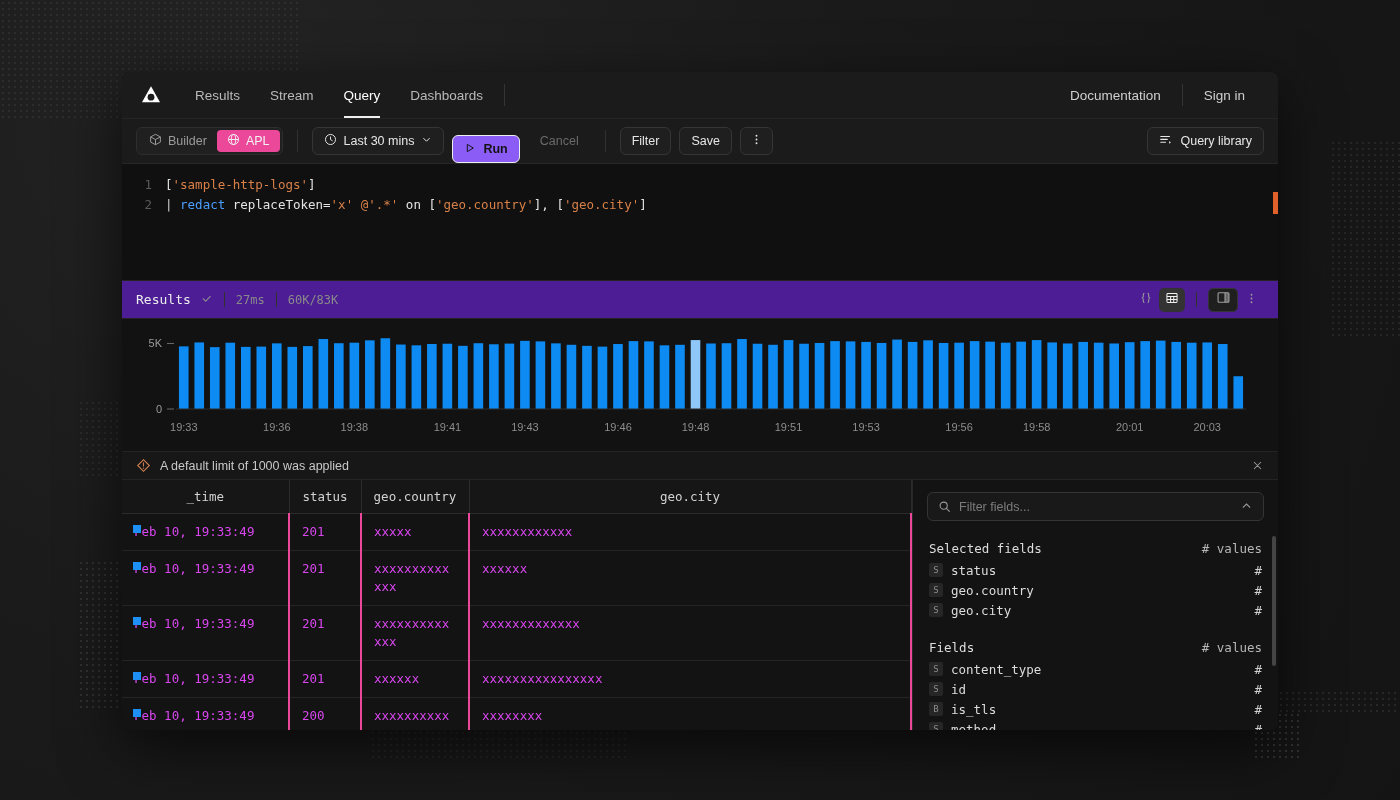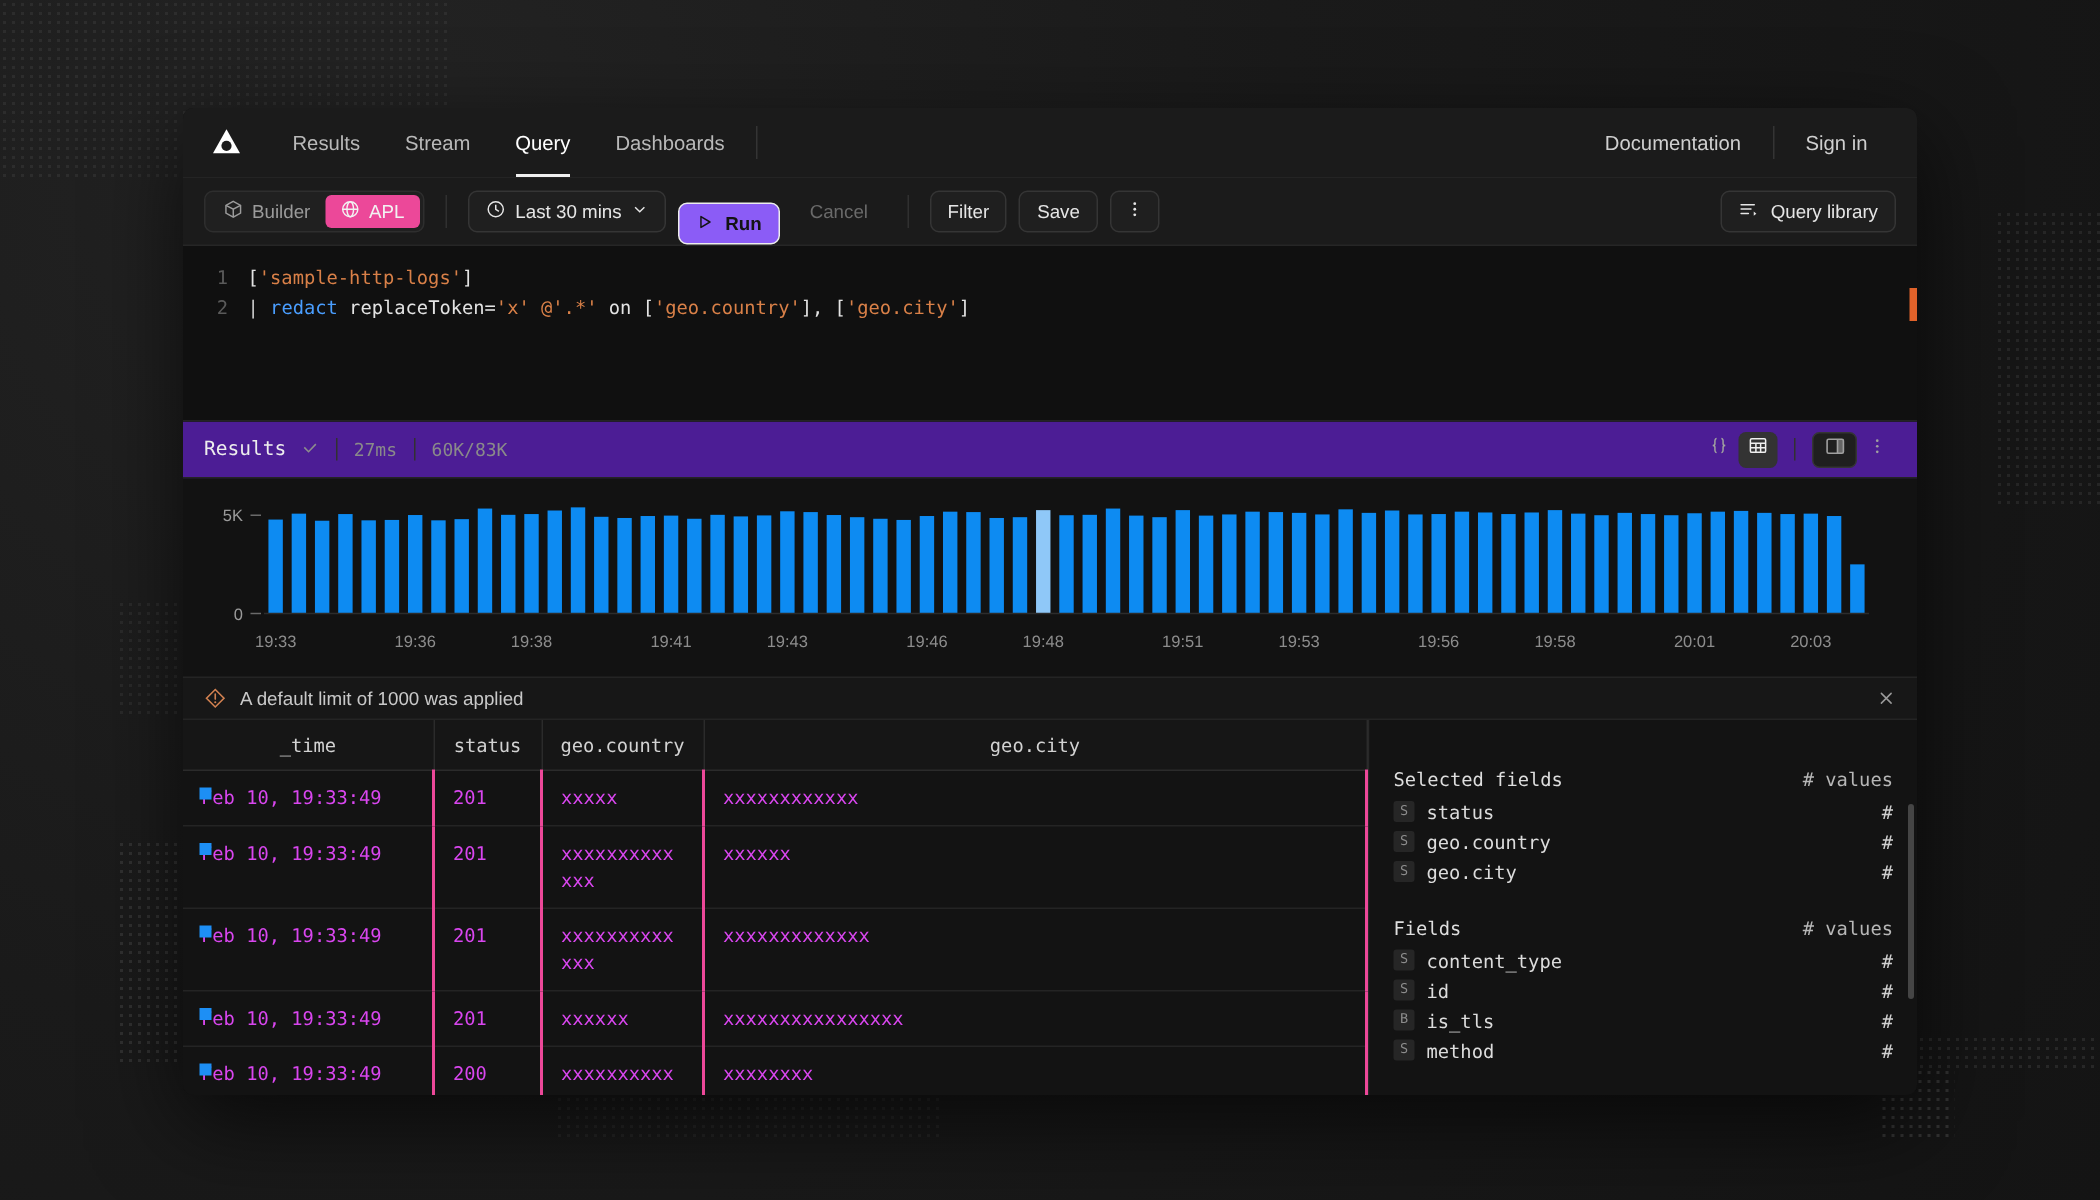--- a/index.html
+++ b/index.html
@@ -587,20 +587,34 @@
               <td class="c-time"><span class="row-dot"></span>Feb 10, 19:33:49</td>
               <td>200</td>
               <td>xxxxxxxxxxxxx</td>
               <td>xxxxxxxx</td>
             </tr>
           </tbody>
       </table>
     </div>
 
     <div id="fields-panel">
+      <div id="filter-box">
+        <span style="display:flex;color:#9a9a9a">
+          <svg width="13" height="13" viewBox="0 0 16 16" fill="none" stroke="currentColor" stroke-width="1.3">
+              <circle cx="7" cy="7" r="4.4"></circle>
+              <path d="M10.3 10.3 L14 14" stroke-linecap="round"></path>
+            </svg>
+        </span>
+        <input id="filter-input" type="text" placeholder="Filter fields..." style="">
+        <span style="display:flex;color:#9a9a9a">
+          <svg width="13" height="13" viewBox="0 0 16 16" fill="none" stroke="currentColor" stroke-width="1.3">
+              <path d="M3.5 9.5 L8 5 L12.5 9.5"></path>
+            </svg>
+        </span>
+      </div>
 
       <div class="fields-group">
         <div class="fields-head">
           <span>Selected fields</span>
           <span class="vals"># values</span>
         </div>
         <div id="selected-fields-list">
             <div class="field-row">
               <span class="ftype">S</span>
               <span>status</span>

